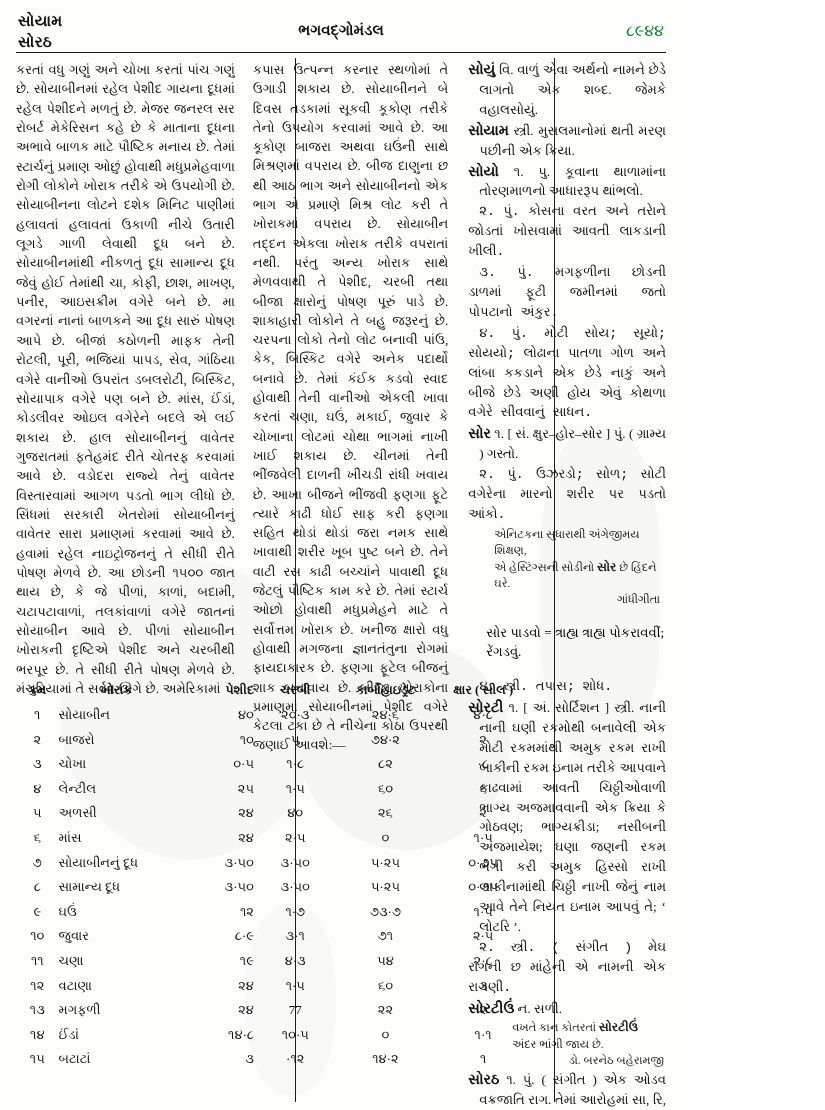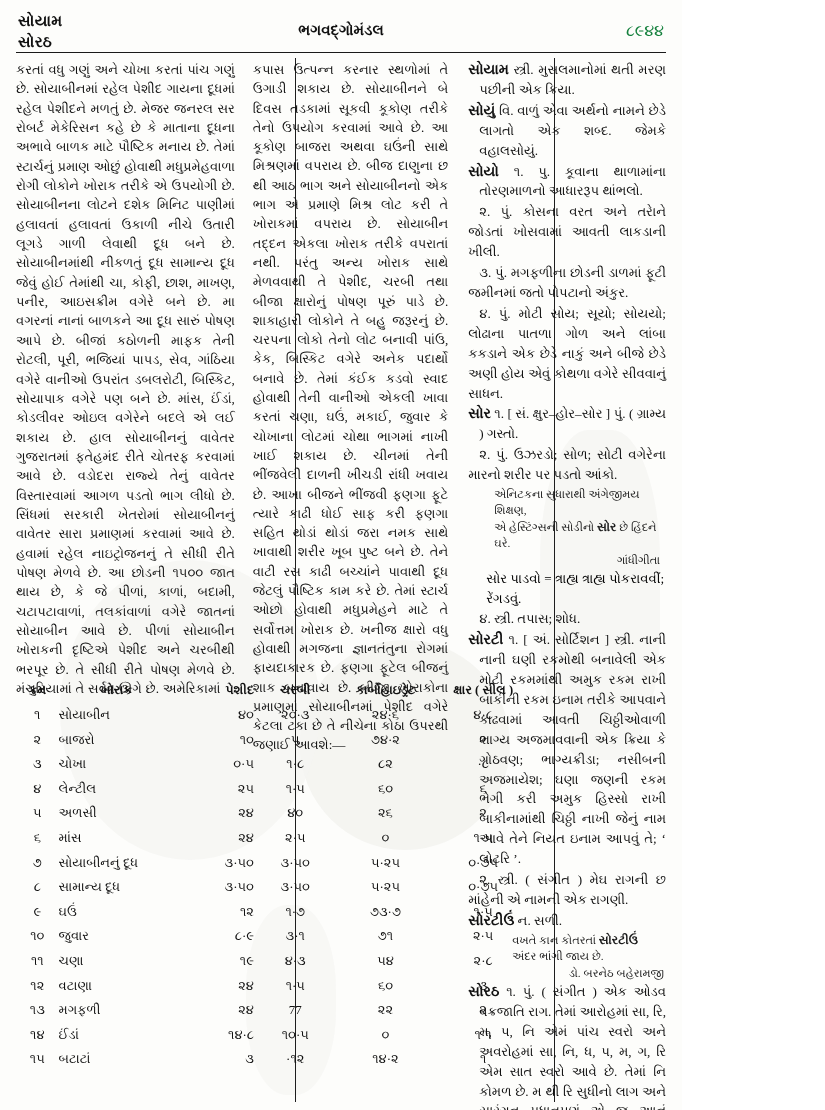--- a/index.html
+++ b/index.html
@@ -111,20 +111,21 @@
     line-height: 19.9px;
     color: #111;
     text-align: justify;
     text-align-last: left;
     text-indent: -11px;
     padding-left: 11px;
   }
   .entry.sub {
     text-indent: 11px;
     padding-left: 0;
+    font-family: Liberation Mono, monospace;
   }
   .entry .hw {
     font-weight: bold;
     font-size: 14.4px;
   }
   .quote {
     margin: 1px 0 1px 0;
     font-size: 11.4px;
     line-height: 16.4px;
     color: #1a1a1a;
@@ -140,21 +141,21 @@
   }
   .quote-split {
     display: flex;
     justify-content: space-between;
     padding-left: 18px;
     padding-right: 2px;
     font-size: 11.4px;
     line-height: 16.4px;
   }
   .eqline {
-    margin: 1px 0;
+    margin: 15px 0;
     font-size: 13.2px;
     line-height: 19.6px;
     padding-left: 18px;
     text-align: left;
   }
 
   
   table.nutri {
     border-collapse: collapse;
     width: 100%;
@@ -222,25 +223,25 @@
       <p class="par">કરતાં વધુ ગણું અને ચોખા કરતાં પાંચ ગણું છે. સોયાબીનમાં રહેલ પેશીદ ગાયના દૂધમાં રહેલ પેશીદને મળતું છે. મેજર જનરલ સર રોબર્ટ મેકેરિસન કહે છે કે માતાના દૂધના અભાવે બાળક માટે પૌષ્ટિક મનાય છે. તેમાં સ્ટાર્ચનું પ્રમાણ ઓછું હોવાથી મધુપ્રમેહવાળા રોગી લોકોને ખોરાક તરીકે એ ઉપયોગી છે. સોયાબીનના લોટને દશેક મિનિટ પાણીમાં હલાવતાં હલાવતાં ઉકાળી નીચે ઉતારી લૂગડે ગાળી લેવાથી દૂધ બને છે. સોયાબીનમાંથી નીકળતું દૂધ સામાન્ય દૂધ જેવું હોઈ તેમાંથી ચા, કોફી, છાશ, માખણ, પનીર, આઇસક્રીમ વગેરે બને છે. મા વગરનાં નાનાં બાળકને આ દૂધ સારું પોષણ આપે છે. બીજાં કઠોળની માફક તેની રોટલી, પૂરી, ભજિયાં પાપડ, સેવ, ગાંઠિયા વગેરે વાનીઓ ઉપરાંત ડબલરોટી, બિસ્કિટ, સોયાપાક વગેરે પણ બને છે. માંસ, ઈંડાં, કોડલીવર ઓઇલ વગેરેને બદલે એ લઈ શકાય છે. હાલ સોયાબીનનું વાવેતર ગુજરાતમાં ફતેહમંદ રીતે ચોતરફ કરવામાં આવે છે. વડોદરા રાજ્યે તેનું વાવેતર વિસ્તારવામાં આગળ પડતો ભાગ લીધો છે. સિંધમાં સરકારી ખેતરોમાં સોયાબીનનું વાવેતર સારા પ્રમાણમાં કરવામાં આવે છે. હવામાં રહેલ નાઇટ્રોજનનું તે સીધી રીતે પોષણ મેળવે છે. આ છોડની ૧૫૦૦ જાત થાય છે, કે જે પીળાં, કાળાં, બદામી, ચટાપટાવાળાં, તલકાંવાળાં વગેરે જાતનાં સોયાબીન આવે છે. પીળાં સોયાબીન ખોરાકની દૃષ્ટિએ પેશીદ અને ચરબીથી ભરપૂર છે. તે સીધી રીતે પોષણ મેળવે છે. મંચુરિયામાં તે સર્વત્ર ઊગે છે. અમેરિકામાં</p>
     </div>
 
     <div class="col col-mid">
       <p class="par">કપાસ ઉત્પન્ન કરનાર સ્થળોમાં તે ઉગાડી શકાય છે. સોયાબીનને બે દિવસ તડકામાં સૂકવી કૂકોણ તરીકે તેનો ઉપયોગ કરવામાં આવે છે. આ કૂકોણ બાજરા અથવા ઘઉંની સાથે મિશ્રણમાં વપરાય છે. બીજ દાણુના છ થી આઠ ભાગ અને સોયાબીનનો એક ભાગ એ પ્રમાણે મિશ્ર લોટ કરી તે ખોરાકમાં વપરાય છે. સોયાબીન તદ્દન એકલા ખોરાક તરીકે વપરાતાં નથી. પરંતુ અન્ય ખોરાક સાથે મેળવવાથી તે પેશીદ, ચરબી તથા બીજા ક્ષારોનું પોષણ પૂરું પાડે છે. શાકાહારી લોકોને તે બહુ જરૂરનું છે. ચરપના લોકો તેનો લોટ બનાવી પાંઉ, કેક, બિસ્કિટ વગેરે અનેક પદાર્થો બનાવે છે. તેમાં કંઈક કડવો સ્વાદ હોવાથી તેની વાનીઓ એકલી ખાવા કરતાં ચણા, ઘઉં, મકાઈ, જુવાર કે ચોખાના લોટમાં ચોથા ભાગમાં નાખી ખાઈ શકાય છે. ચીનમાં તેની ભીંજવેલી દાળની ખીચડી રાંધી ખવાય છે. આખા બીજને ભીંજવી ફણગા ફૂટે ત્યારે કાઢી ધોઈ સાફ કરી ફણગા સહિત થોડાં થોડાં જરા નમક સાથે ખાવાથી શરીર ખૂબ પુષ્ટ બને છે. તેને વાટી રસ કાઢી બચ્ચાંને પાવાથી દૂધ જેટલું પૌષ્ટિક કામ કરે છે. તેમાં સ્ટાર્ચ ઓછો હોવાથી મધુપ્રમેહને માટે તે સર્વોત્તમ ખોરાક છે. ખનીજ ક્ષારો વધુ હોવાથી મગજના જ્ઞાનતંતુના રોગમાં ફાયદાકારક છે. ફણગા ફૂટેલ બીજનું શાક બનાવાય છે. બીજા ખોરાકોના પ્રમાણમાં સોયાબીનમાં પેશીદ વગેરે કેટલા ટકા છે તે નીચેના કોઠા ઉપરથી જણાઈ આવશે:—</p>
     </div>
 
     <div class="col col-right">
 
       <p class="entry">
+        <span class="hw">સોયું</span><span> વિ. વાળું એવા અર્થનો નામને છેડે લાગતો એક શબ્દ. જેમકે વહાલસોયું.</span>
+      </p>
+
+      <p class="entry">
         <span class="hw">સોયામ</span><span> સ્ત્રી. મુસલમાનોમાં થતી મરણ પછીની એક ક્રિયા.</span>
-      </p>
-
-      <p class="entry">
-        <span class="hw">સોયું</span><span> વિ. વાળું એવા અર્થનો નામને છેડે લાગતો એક શબ્દ. જેમકે વહાલસોયું.</span>
       </p>
 
       <p class="entry">
         <span class="hw">સોયો</span><span> ૧. પુ. કૂવાના થાળામાંના તોરણમાળનો આધારરૂપ થાંભલો.</span>
       </p>
 
       <p class="entry sub">૨. પું. કોસના વરત અને તરેાને જોડતાં ખોસવામાં આવતી લાકડાની ખીલી.</p>
       <p class="entry sub">૩. પું. મગફળીના છોડની ડાળમાં ફૂટી જમીનમાં જતો પોપટાનો અંકુર.</p>
       <p class="entry sub">૪. પું. મોટી સોય; સૂયો; સોયયો; લોઢાના પાતળા ગોળ અને લાંબા કકડાને એક છેડે નાકું અને બીજે છેડે અણી હોય એવું કોથળા વગેરે સીવવાનું સાધન.</p>
 

